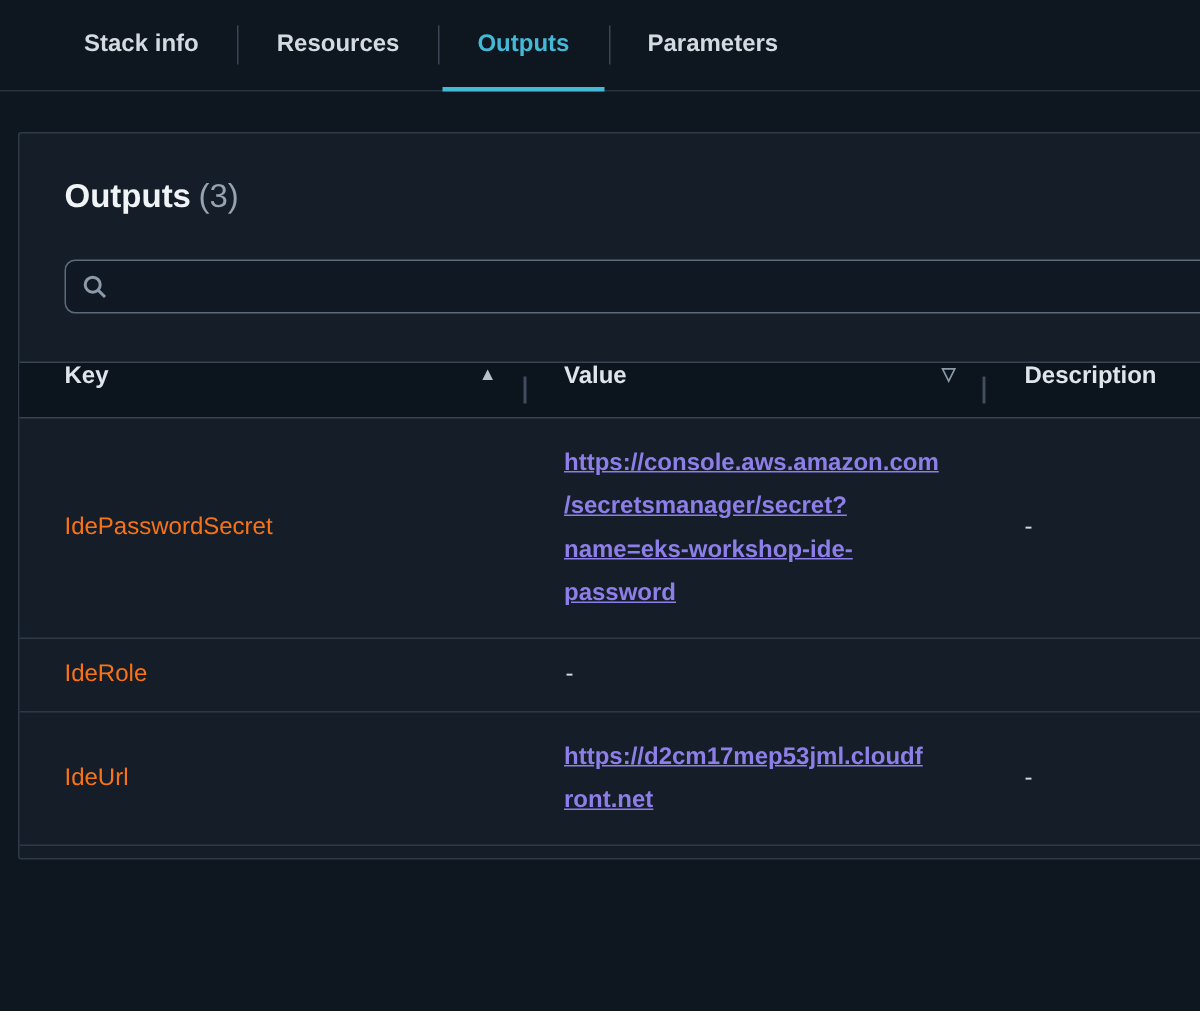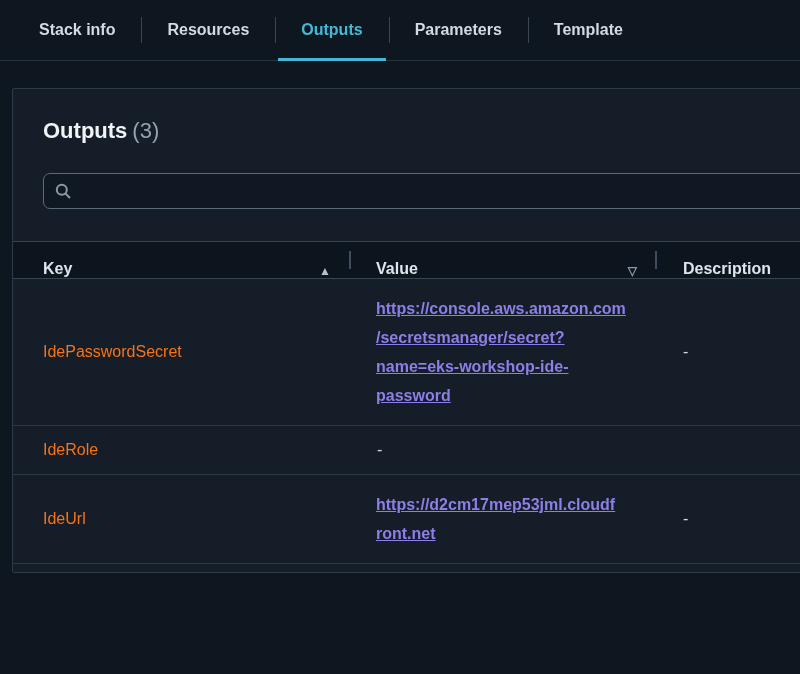--- a/index.html
+++ b/index.html
@@ -8,21 +8,21 @@
     background: var(--page-bg, #0e1620);
     font-family: "Liberation Sans", sans-serif;
     color: var(--text, #e9edf1);
   }
 
   
   .tabbar {
     display: flex;
     align-items: stretch;
     height: 61px;
-    padding-left: 13px;
+    padding-left: 30px;
     border-bottom: 1px solid #273240;
   }
   .tab {
     position: relative;
     display: flex;
     align-items: center;
     padding: 0 26px;
     font-size: 16px;
     font-weight: 700;
     color: #d3dae0;
@@ -91,21 +91,21 @@
     display: flex;
     align-items: stretch;
     height: 38px;
     background: var(--thead-bg, #0c141d);
     border-top: 1px solid #3a4553;
     border-bottom: 1px solid #3a4553;
     font-size: 16px;
     font-weight: 700;
     color: #dfe5ea;
   }
-  .th { position: relative; display: flex; align-items: flex-end; gap: 16px; }
+  .th { position: relative; display: flex; align-items: flex-start; gap: 16px; }
   .th:not(:first-child)::before {
     content: "";
     position: absolute;
     left: 0; top: 9px; bottom: 9px;
     width: 2px;
     background: #414d5c;
   }
   .col-key  { width: 336px; padding-left: 30px; }
   .col-value{ width: 306px; padding-left: 27px; }
   .col-desc { flex: 1;      padding-left: 28px; }
@@ -137,21 +137,20 @@
   }
 </style>
 </head>
 <body>
 
 <nav class="tabbar">
   <button class="tab">Stack info</button>
   <button class="tab">Resources</button>
   <button class="tab active">Outputs</button>
   <button class="tab">Parameters</button>
-  <button class="tab">Template</button>
 </nav>
 
 <section class="card">
 
   <div class="panel-head">
     <h2 class="panel-title"><span>Outputs</span><span class="panel-count">(3)</span></h2>
   </div>
 
   <div class="search">
     <span style="display:flex">

